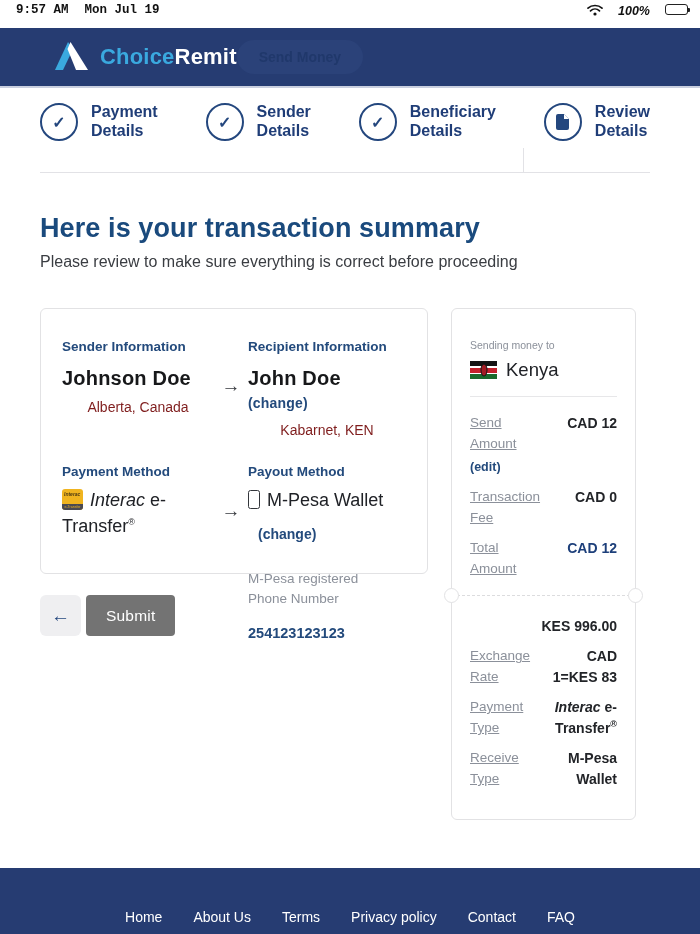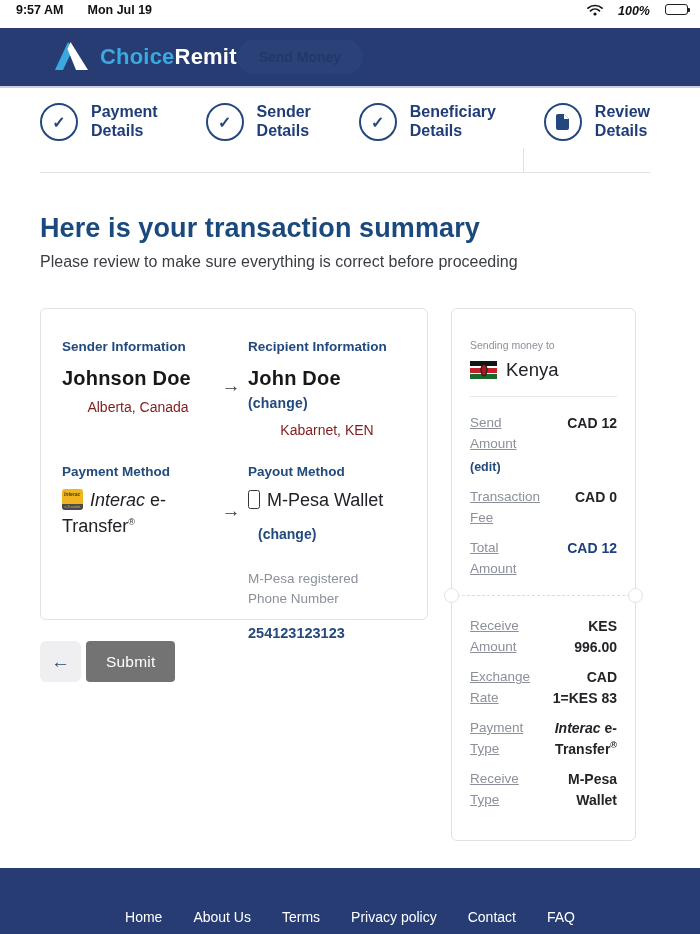--- a/index.html
+++ b/index.html
@@ -8,21 +8,21 @@
     width:700px; height:934px; overflow:hidden;
     font-family:"Liberation Sans", sans-serif;
     color:#2f3237;
     position:relative;
   }
   
   .statusbar {
     height:28px; display:flex; justify-content:space-between;
     padding:3px 12px 0 16px; font-size:12.5px; font-weight:bold; color:#111;
   }
-  .statusbar-left { display:flex; gap:24px; }
+  .statusbar-left { display:flex; gap:16px;font-family:Liberation Mono, monospace; }
   .statusbar-right { display:flex; align-items:flex-start; gap:15px; padding-top:1px;font-style:italic; }
   .battery { width:23px; height:11px; border:1px solid #222; border-radius:3px; padding:1px; position:relative; }
   .battery-fill { width:100%; height:100%; background:#111; border-radius:1px; }
   .battery-nub { position:absolute; right:-3px; top:3px; width:2px; height:4px; background:#222; border-radius:0 1px 1px 0; }
   
   .header {
     height:60px; background:#263c72; display:flex; align-items:center;
     padding:0 44px 0 55px; justify-content:flex-start;
     border-bottom:2px solid #c9cfdf;
   }
@@ -49,21 +49,21 @@
   }
   .steps-divider { margin-top:31px; height:1px; background:#e2e2e6; position:relative; margin-right:10px; }
   .steps-divider .tick { position:absolute; right:126px; bottom:0; width:1px; height:25px; background:#e2e2e6; }
   .page-title { margin-top:40px; font-size:27px; font-weight:bold; color:#1a4a7d; letter-spacing:.1px; }
   .page-subtitle { margin-top:9px; font-size:16px; color:#3a3d42; }
   
   .cards-row { display:flex; margin-top:37px; gap:23px; }
   .card {
     background:#fff; border:1px solid #e2e2e4; border-radius:6px;
   }
-  .summary-card { width:388px; height:312px; padding:30px 21px 0 21px; }
+  .summary-card { width:388px; height:266px; padding:30px 21px 0 21px; }
   .summary-grid { display:grid; grid-template-columns:152px 34px 1fr; }
   .sec-title { font-size:13.5px; font-weight:bold; color:#234a7c; }
   .big-name { font-size:20px; font-weight:bold; color:#17181a; margin-top:13px; letter-spacing:.2px; }
   .change-link { font-size:14px; font-weight:bold; color:#234a7c; text-decoration:none; }
   .loc { font-size:14px; color:#7f1d1d; margin-top:9px;text-align:center; }
   .col-arrow { font-size:19px; color:#33363b; padding-top:36px; text-align:center; }
   .row2 { margin-top:26px; }
   .method-line { margin-top:8px; font-size:18px; color:#202227; line-height:1.45; }
   .interac-logo {
     display:inline-block; width:21px; height:21px; vertical-align:-4px; margin-right:7px;
@@ -280,21 +280,20 @@
         <div class="qlabel">Total Amount</div>
         <div class="qvalue navy">CAD 12</div>
       </div>
 
       <div class="notch-divider">
         <span class="notch l"></span>
           <span class="notch r"></span>
       </div>
 
       <div class="qrow">
-        <div class="qlabel">Receive Amount</div>
         <div class="qvalue">KES 996.00</div>
       </div>
       <div class="qrow">
         <div class="qlabel">Exchange Rate</div>
         <div class="qvalue">CAD 1=KES 83</div>
       </div>
       <div class="qrow">
         <div class="qlabel">Payment Type</div>
         <div class="qvalue">
           <span class="italic">Interac</span><span> e-Transfer</span><sup class="sup">®</sup>

